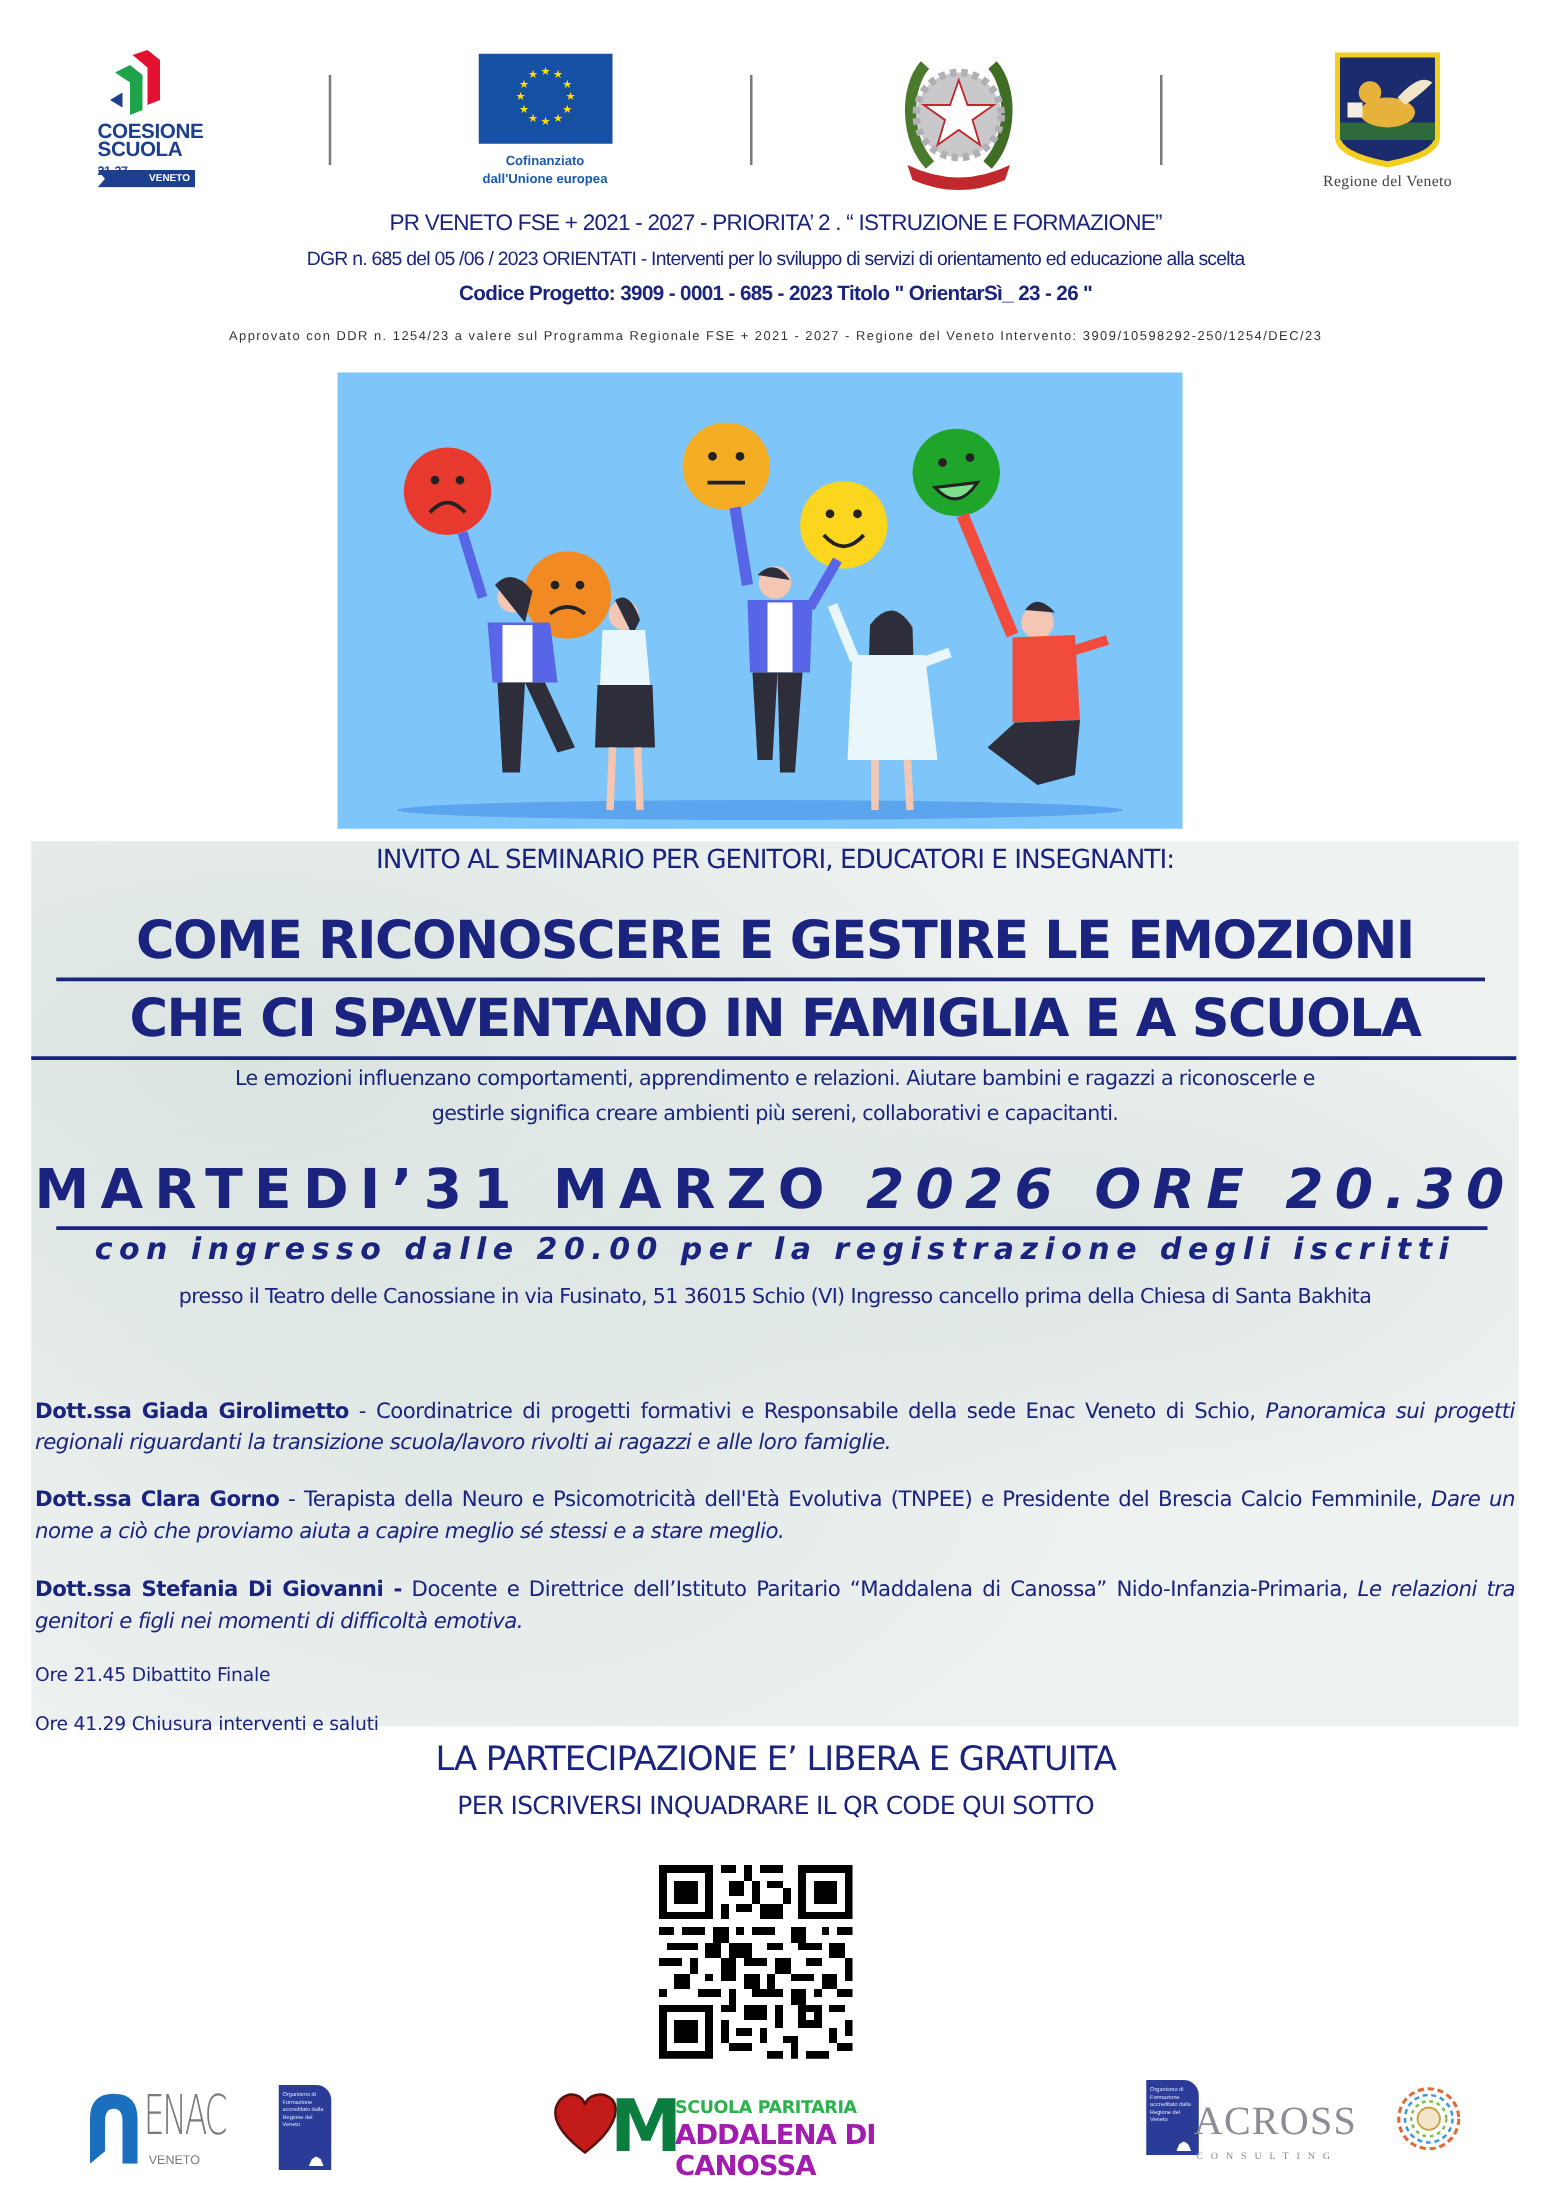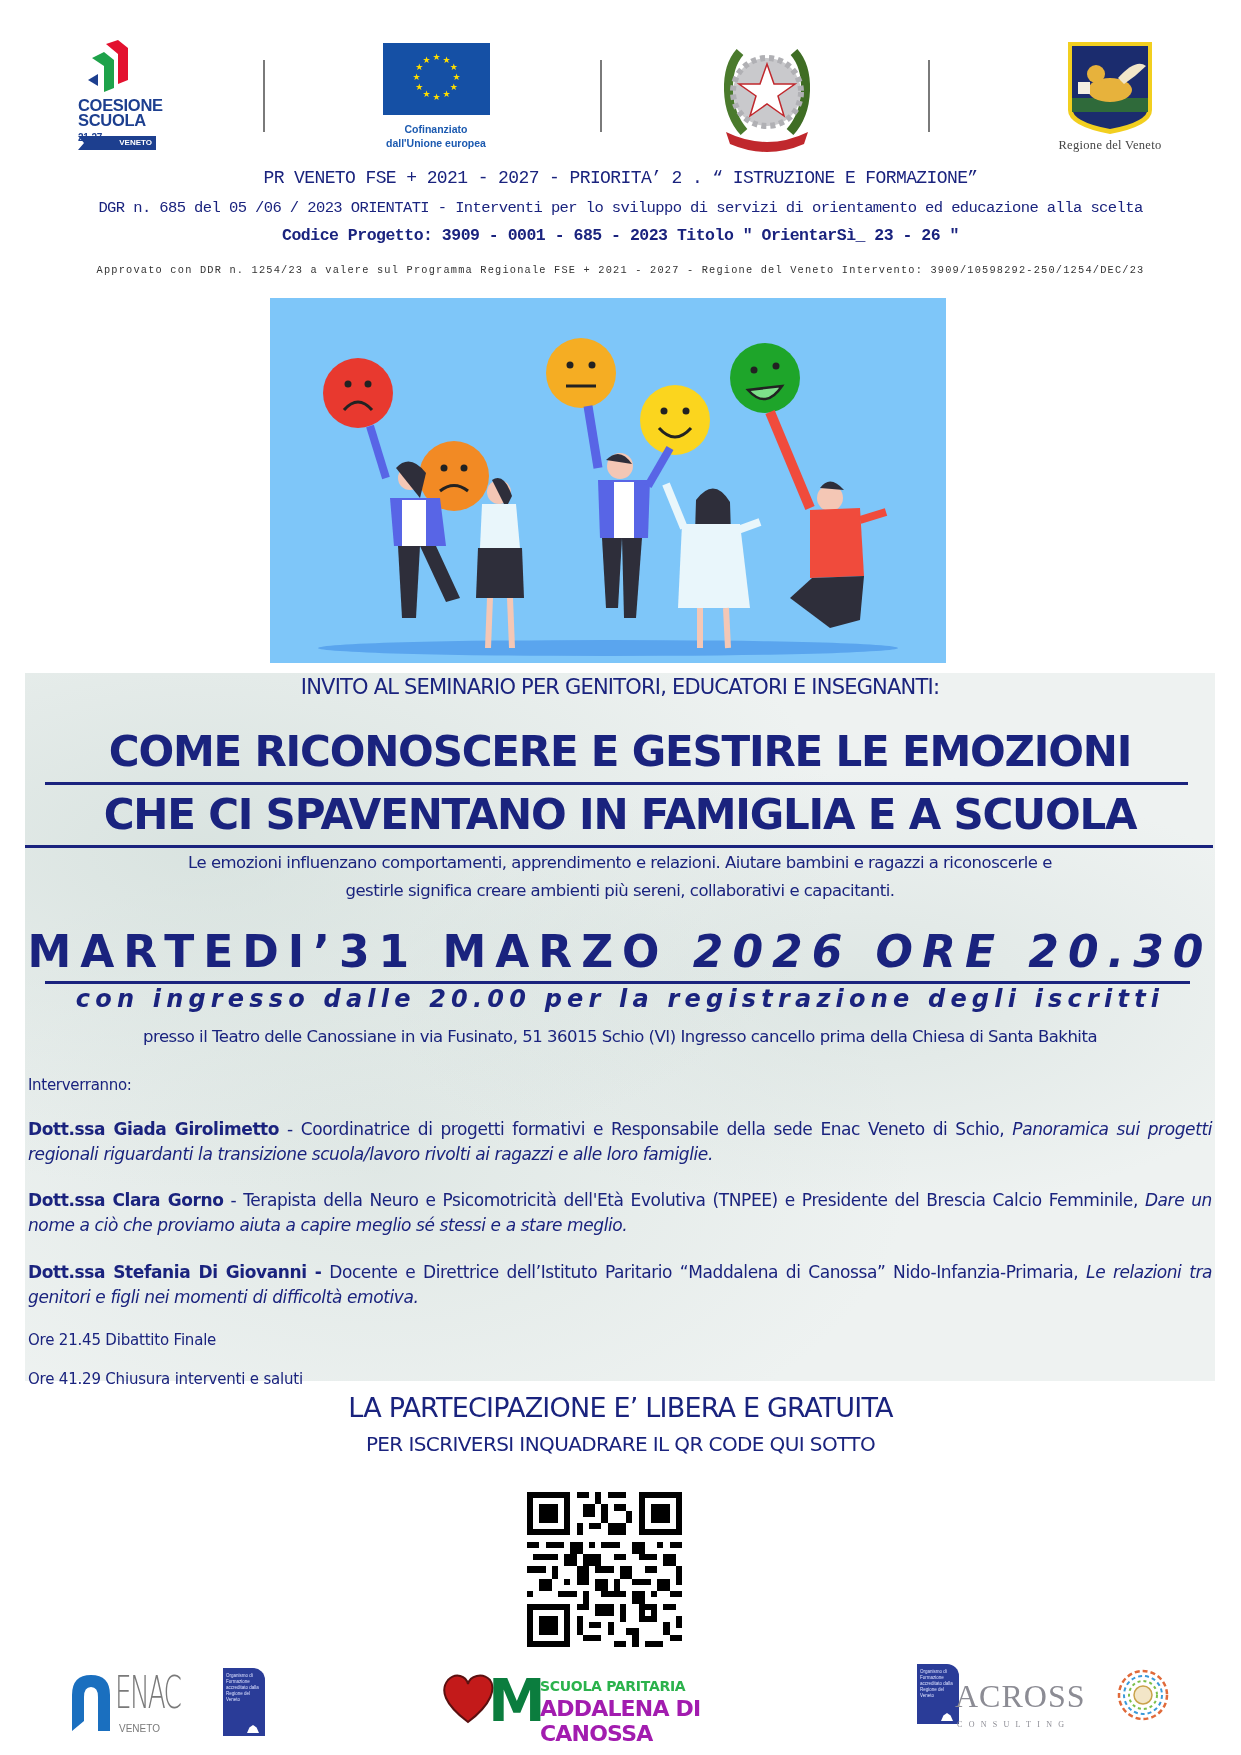--- a/index.html
+++ b/index.html
@@ -16,21 +16,21 @@
 
   .logo-eu { left: 382px; top: 42px; width: 110px; height: 110px; }
   .eu-flag { position: absolute; left: 1px; top: 1px; width: 107px; height: 72px; background: #1550a5; }
   .eu-caption { position: absolute; top: 80px; left: -14px; width: 136px; text-align: center; color: #1c5ab0; font-size: 10.5px; font-weight: bold; line-height: 14px; }
 
   .logo-rep { left: 718px; top: 40px; width: 98px; height: 112px; }
   .logo-veneto { left: 1040px; top: 40px; width: 140px; height: 112px; }
   .veneto-caption { position: absolute; top: 98px; left: 0; width: 140px; text-align: center; font-family: "Liberation Serif", serif; color: #444; font-size: 12.5px; letter-spacing: 0.3px; }
 
   
-  .hdr { position: absolute; left: 0; width: 1241px; text-align: center; color: #1a237e; font-family: Liberation Mono, monospace; }
+  .hdr { position: absolute; left: 0; width: 1241px; text-align: center; color: #1a237e; font-family: Liberation Sans, sans-serif; }
   .hdr1 { top: 168px; font-size: 18px; letter-spacing: -0.6px; }
   .hdr2 { top: 199px; font-size: 15.5px; letter-spacing: -0.6px; }
   .hdr3 { top: 226px; font-size: 16.5px; font-weight: bold; letter-spacing: -0.5px; }
   .hdr4 { top: 264px; font-size: 10.3px; letter-spacing: 1.2px; color: #333; }
 
   
   .illus { position: absolute; left: 270px; top: 298px; width: 676px; height: 365px; background: #7ec6f9; overflow: hidden; }
 
   
   .panel { position: absolute; left: 25px; top: 673px; width: 1190px; height: 708px;
@@ -252,21 +252,20 @@
   <div class="ptxt center title2">CHE CI SPAVENTANO IN FAMIGLIA E A SCUOLA</div>
   <div class="title-underline" style="left:0;width:1188px;top:172px"></div>
   <div class="ptxt center lead2">gestirle significa creare ambienti più sereni, collaborativi e capacitanti.</div>
   <div class="ptxt center lead1">Le emozioni influenzano comportamenti, apprendimento e relazioni. Aiutare bambini e ragazzi a riconoscerle e</div>
 
   <div class="ptxt center date"><span>MARTEDI’31 MARZO </span><i>2026 ORE 20.30</i></div>
   <div class="date-underline"></div>
   <div class="ptxt center ingresso">con ingresso dalle 20.00 per la registrazione degli iscritti</div>
   <div class="ptxt center presso">presso il Teatro delle Canossiane in via Fusinato, 51 36015 Schio (VI) Ingresso cancello prima della Chiesa di Santa Bakhita</div>
 
-  <div class="ptxt left interv">Interverranno:</div>
 
   <div class="ptxt left speaker sp1">
     <b>Dott.ssa Giada Girolimetto</b><span> - Coordinatrice di progetti formativi e Responsabile della sede Enac Veneto di Schio, </span><em>Panoramica sui progetti regionali riguardanti la transizione scuola/lavoro rivolti ai ragazzi e alle loro famiglie.</em>
   </div>
   <div class="ptxt left speaker sp2">
     <b>Dott.ssa Clara Gorno</b><span> - Terapista della Neuro e Psicomotricità dell'Età Evolutiva (TNPEE) e Presidente del Brescia Calcio Femminile, </span><em>Dare un nome a ciò che proviamo aiuta a capire meglio sé stessi e a stare meglio.</em>
   </div>
   <div class="ptxt left speaker sp3">
     <b>Dott.ssa Stefania Di Giovanni -</b><span> Docente e Direttrice dell’Istituto Paritario “Maddalena di Canossa” Nido-Infanzia-Primaria, </span><em>Le relazioni tra genitori e figli nei momenti di difficoltà emotiva.</em>
   </div>

